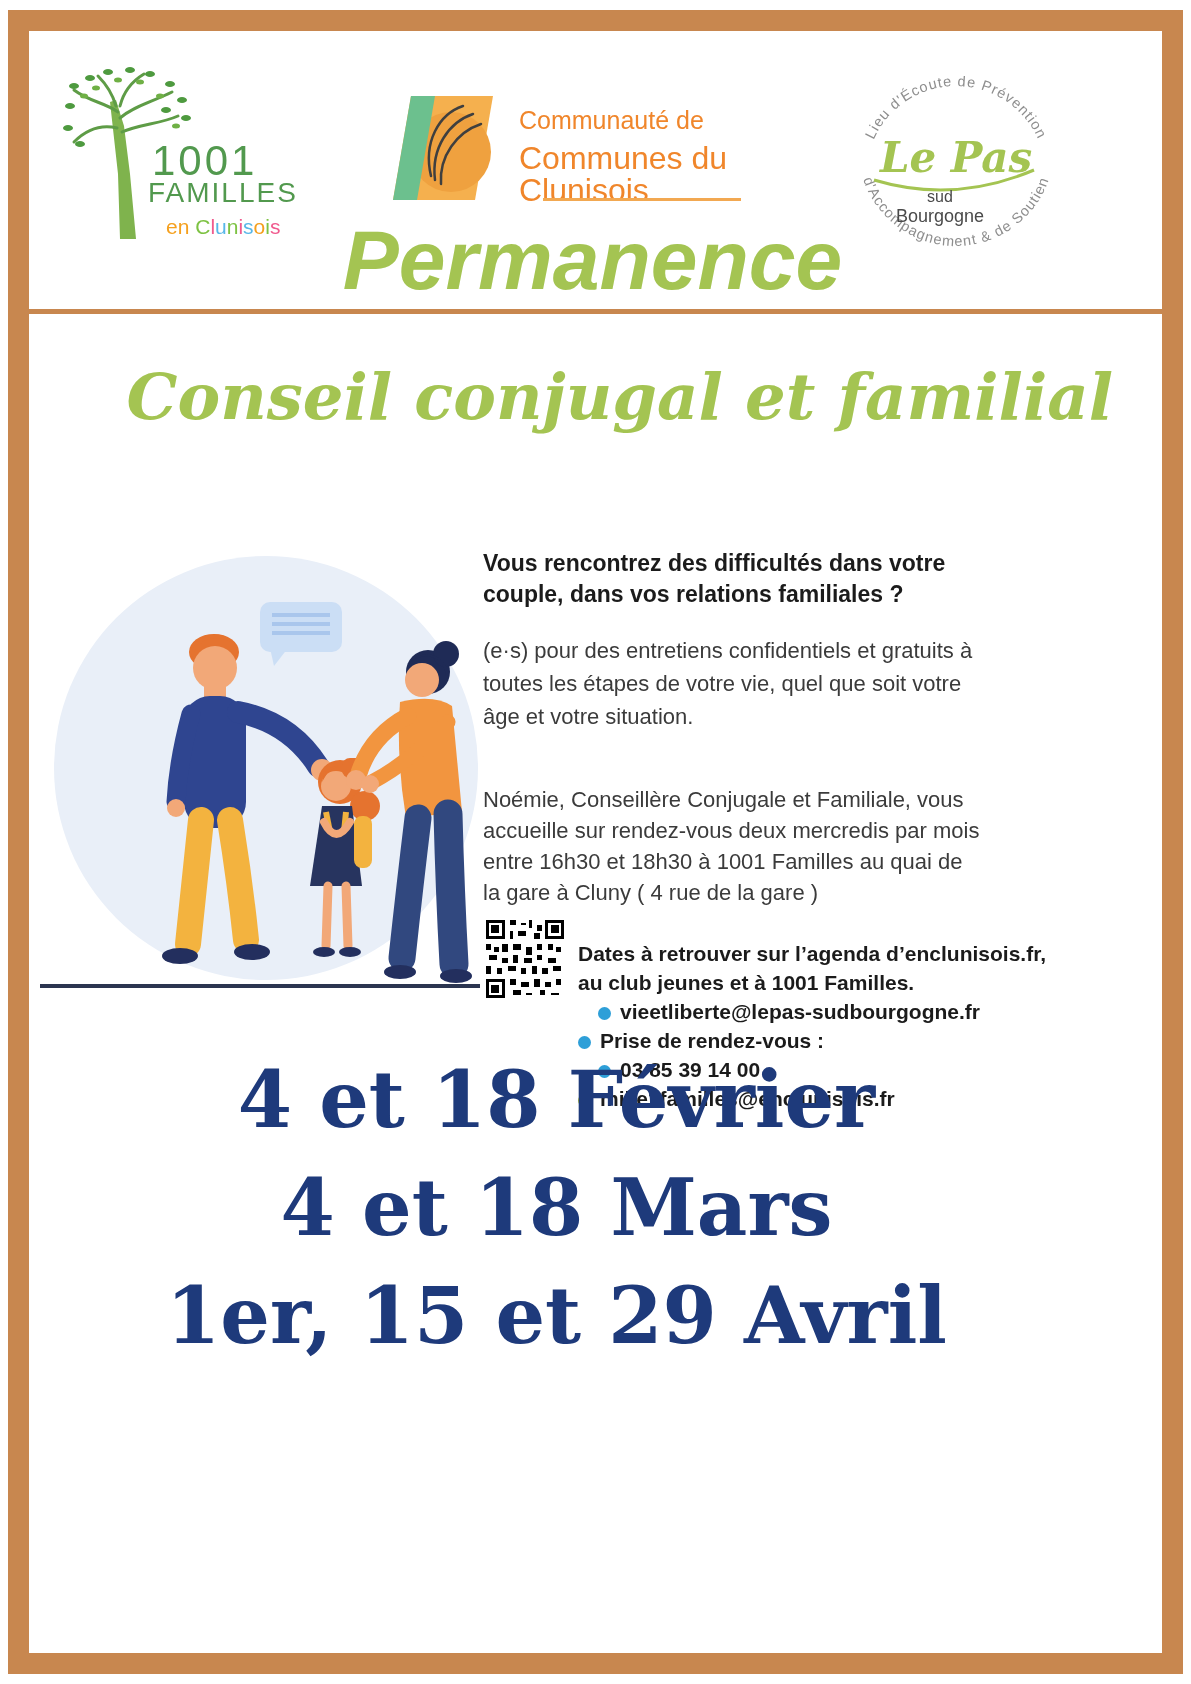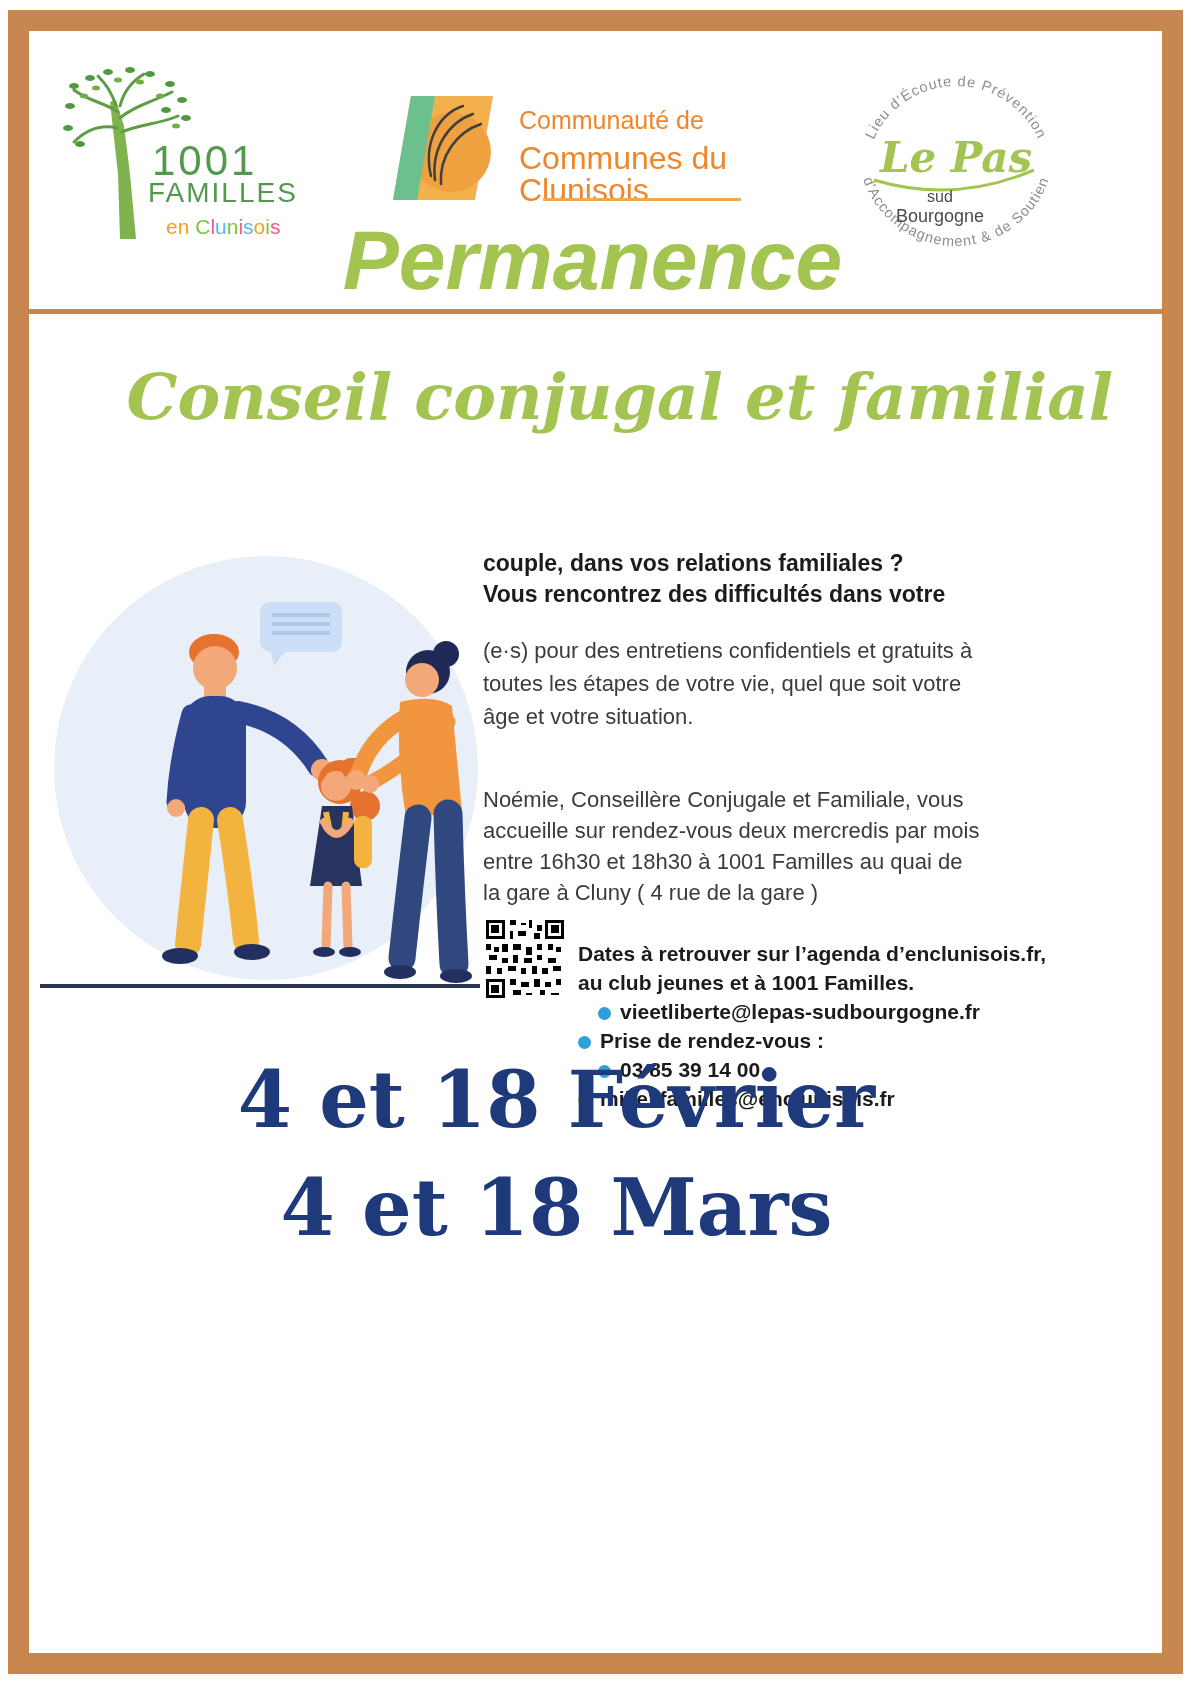--- a/index.html
+++ b/index.html
@@ -208,22 +208,22 @@
     <circle cx="332" cy="264" r="9" fill="#F2A878"></circle>
     <path d="M380,298 Q372,364 364,438" stroke="#31487F" stroke-width="27" fill="none" stroke-linecap="round"></path>
     <path d="M410,294 Q412,372 416,444" stroke="#31487F" stroke-width="29" fill="none" stroke-linecap="round"></path>
     <ellipse cx="362" cy="452" rx="16" ry="7" fill="#232F5E"></ellipse>
     <ellipse cx="418" cy="456" rx="16" ry="7" fill="#232F5E"></ellipse>
   </g>
   <line x1="2" y1="466" x2="442" y2="466" stroke="#2B3550" stroke-width="4"></line>
 </svg>
 
 <div class="intro">
+  <div>Vous rencontrez des difficultés dans votre</div>
   <div>couple, dans vos relations familiales ?</div>
-  <div>Vous rencontrez des difficultés dans votre</div>
 </div>
 
 <div class="para1">
   <div>(e·s) pour des entretiens confidentiels et gratuits à</div>
   <div>toutes les étapes de votre vie, quel que soit votre</div>
   <div>âge et votre situation.</div>
 </div>
 
 <div class="para2">
   <div>Noémie, Conseillère Conjugale et Familiale, vous</div>
@@ -301,13 +301,14 @@
   </div>
   <div class="bullet-row">
     <span class="dot olive"></span>
     <span>mille1familles@enclunisois.fr</span>
   </div>
 </div>
 
 <div class="dates">
   <div>4 et 18 Février</div>
   <div>4 et 18 Mars</div>
+  <div>1er, 15 et 29 Avril</div>
 </div>
 
 </body></html>

